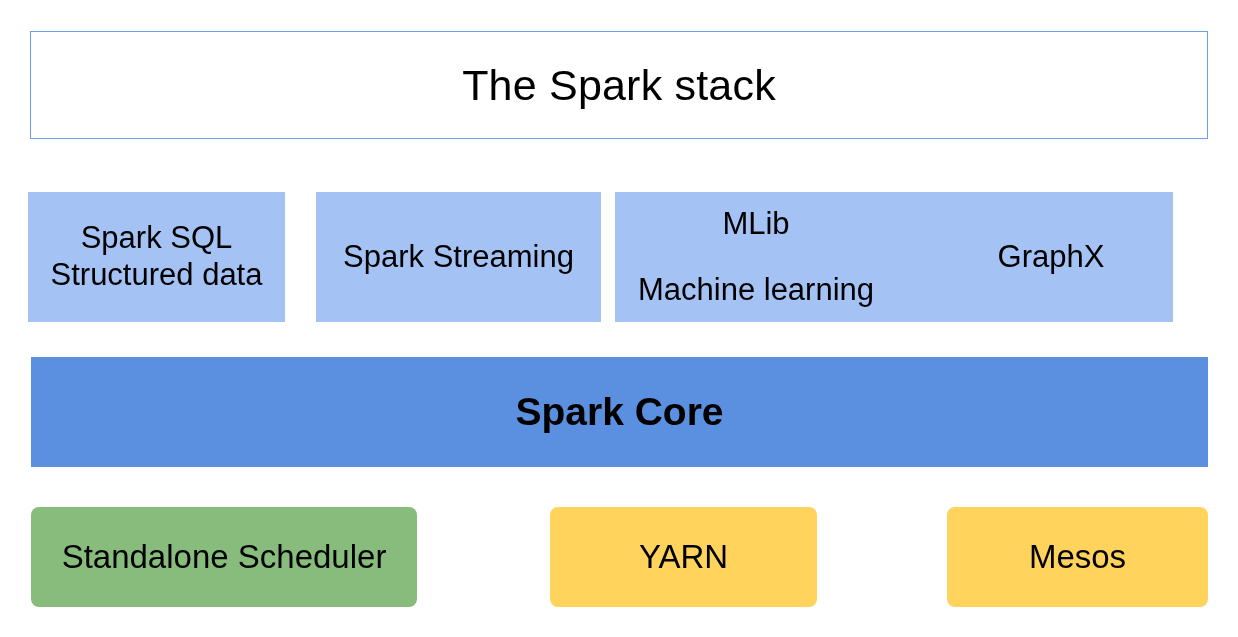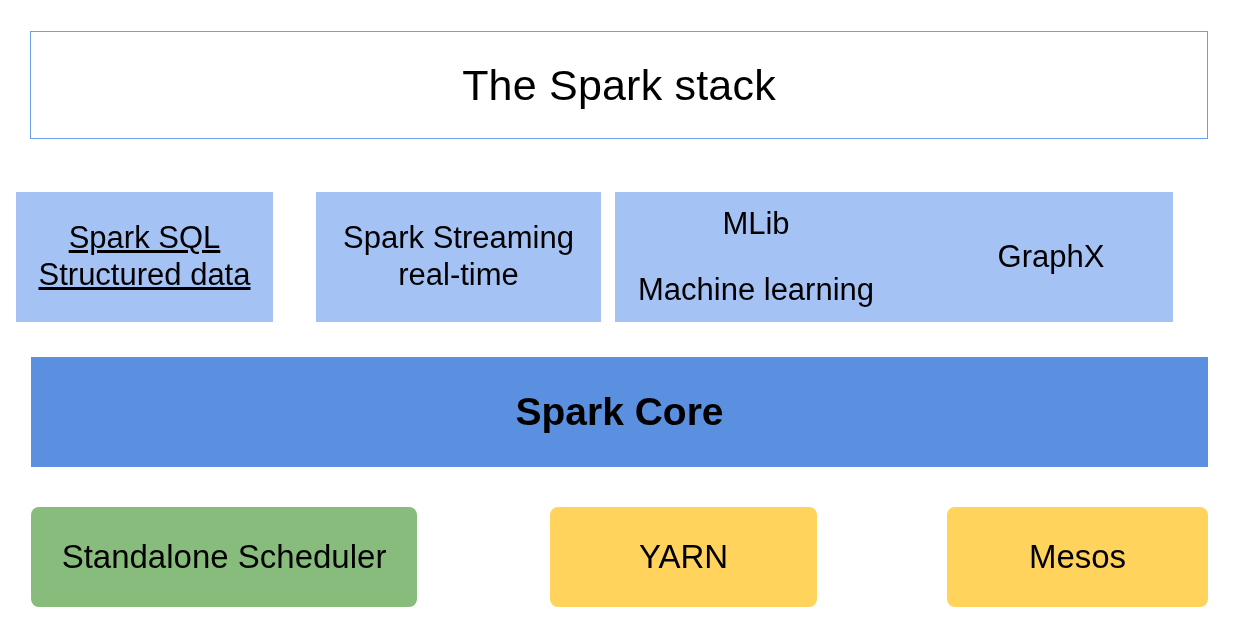--- a/index.html
+++ b/index.html
@@ -46,21 +46,21 @@
     letter-spacing: 0.2px;
   }
 
   
   .component-box {
     top: 192px;
     height: 130px;
     background: #a4c2f4;
     font-size: 31px;
   }
-  #component-box-0 { left: 16px;  width: 257px; text-decoration: underline; }
+  #component-box-0 { left: 28px;  width: 257px; }
   #component-box-1 { left: 309px; width: 285px; margin-left: 7px; }
   #component-box-2 { left: 615px; width: 282px; gap: 29px; }
   #component-box-3 { left: 883px; width: 290px; padding-left: 46px; }
 
   .component-line-2 { display: block; }
 
   
   #core-box {
     left: 31px;
     top: 357px;
@@ -103,21 +103,20 @@
     <span>The Spark stack</span>
   </div>
 
   <div class="box component-box" id="component-box-0">
     <span class="component-line-1">Spark SQL</span>
     <span class="component-line-2">Structured data</span>
   </div>
 
   <div class="box component-box" id="component-box-1">
     <span class="component-line-1">Spark Streaming</span>
-    <span class="component-line-2">real-time</span>
   </div>
 
   <div class="box component-box" id="component-box-2">
     <span class="component-line-1">MLib</span>
     <span class="component-line-2">Machine learning</span>
   </div>
 
   <div class="box component-box" id="component-box-3">
     <span class="component-line-1">GraphX</span>
   </div>

